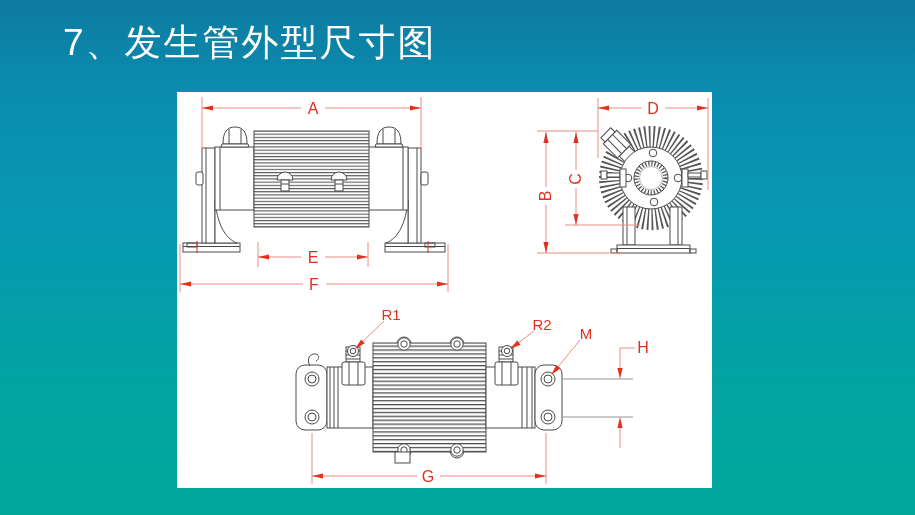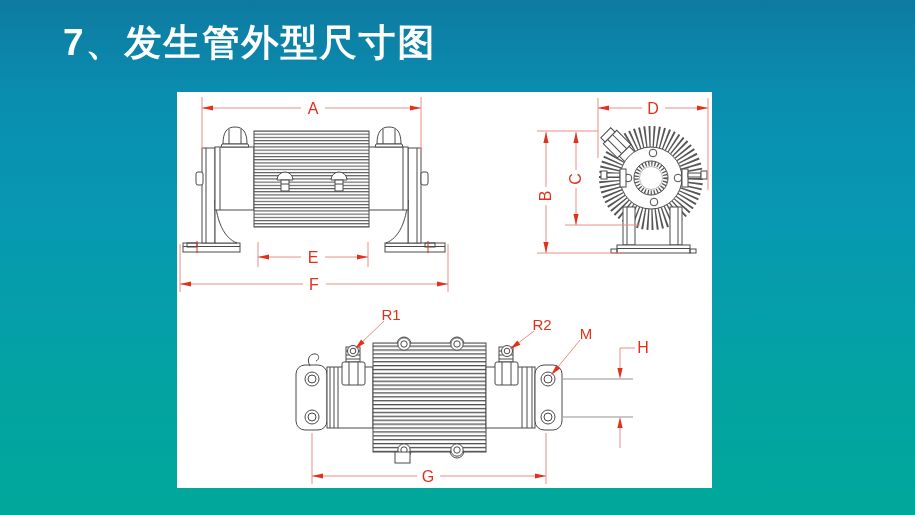--- a/index.html
+++ b/index.html
@@ -4,21 +4,21 @@
 <style>
   html,body{margin:0;padding:0;}
   body{
     width:915px;height:515px;overflow:hidden;position:relative;
     font-family:"Liberation Sans",sans-serif;
     background:linear-gradient(180deg,#0e7aa0 0%,#0a8db0 18%,#0798b2 42%,#03a3a2 75%,#00a89a 100%);
   }
   .slide-title{
     position:absolute;left:63px;top:22px;
     font-size:37px;line-height:1.15;color:#ffffff;
-    letter-spacing:2px;font-weight:700;white-space:nowrap;
+    letter-spacing:2px;font-weight:400;white-space:nowrap;
   }
   .drawing-panel{
     position:absolute;left:177px;top:92px;width:535px;height:396px;
     background:#ffffff;
   }
   svg{display:block}
   svg text{font-family:"Liberation Sans",sans-serif;}
   .dimtxt{fill:#e2301c;font-size:16px;}
   .dimtxt2{fill:#e2301c;font-size:15px;}
   .dl{stroke:#ec8d84;stroke-width:1;fill:none;}

